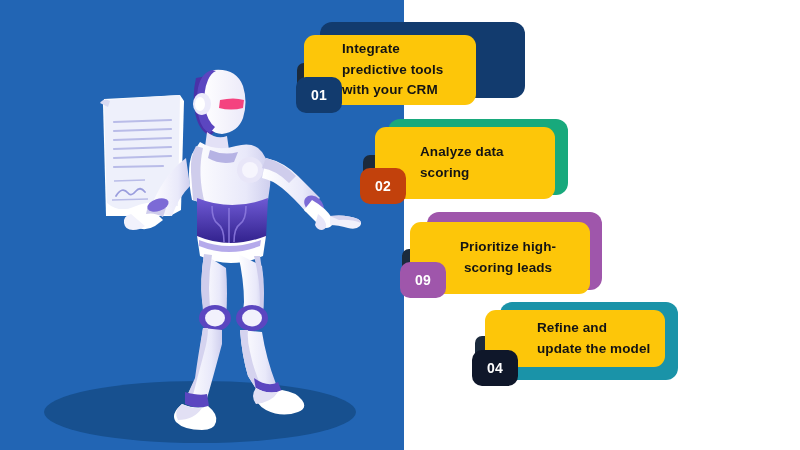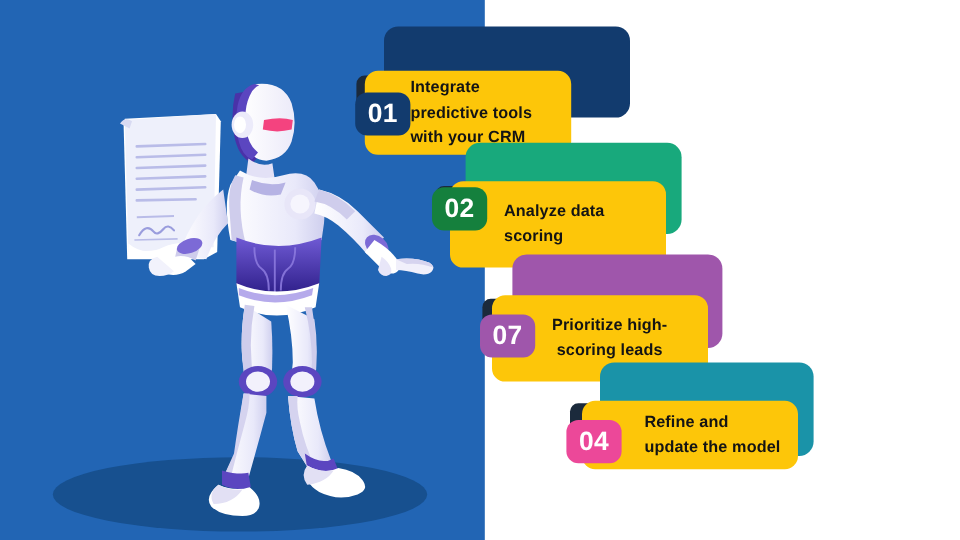--- a/index.html
+++ b/index.html
@@ -48,40 +48,39 @@
     width:26px; height:30px;
     background:#1b2a3c;
     border-radius:7px 0 0 7px;
   }
   .card-front {
     position:absolute;
     background:#fdc609;
     border-radius:11px;
     display:flex;
     align-items:center;
-    margin-top:24px;
   }
   .card-text {
     font-weight:bold;
     color:#141414;
     font-size:13.5px;
     line-height:1.52;
     letter-spacing:0.1px;
     white-space:pre-line;
   }
   .card-badge {
     position:absolute;
     width:46px; height:36px;
     border-radius:10px;
     display:flex;
     align-items:center;
     justify-content:center;
     color:#ffffff;
     font-weight:bold;
-    font-size:22px;
+    font-size:14px;
     letter-spacing:0.3px;
   }
 </style>
 </head>
 <body>
 
 <div id="stage">
 
   <div class="blue-panel">
     <div class="floor-ellipse"></div>
@@ -206,43 +205,43 @@
       </div>
     </div>
 
     <div class="card-group">
       <div class="card-back" style="left:388px; top:119px; width:180px; height:76px; background:#18a97c;"></div>
       <div class="card-tab" style="left:363px; top:155px;"></div>
       <div class="card-front" style="left:375px; top:127px; width:180px; height:72px; padding-left:45px;">
         <span class="card-text">Analyze  data
 scoring</span>
       </div>
-      <div class="card-badge" style="left:360px; top:156px; background:#15803d;">
+      <div class="card-badge" style="left:360px; top:168px; background:#c2410c;">
         <span>02</span>
       </div>
     </div>
 
     <div class="card-group">
       <div class="card-back" style="left:427px; top:212px; width:175px; height:78px; background:#9f56ab;"></div>
       <div class="card-tab" style="left:402px; top:249px;"></div>
       <div class="card-front" style="left:410px; top:222px; width:180px; height:72px; padding-left:50px;text-align:center;">
         <span class="card-text">Prioritize  high-
 scoring leads</span>
       </div>
       <div class="card-badge" style="left:400px; top:262px; background:#9f56ab;">
-        <span>07</span>
+        <span>09</span>
       </div>
     </div>
 
     <div class="card-group">
       <div class="card-back" style="left:500px; top:302px; width:178px; height:78px; background:#1a93a8;"></div>
       <div class="card-tab" style="left:475px; top:336px;"></div>
       <div class="card-front" style="left:485px; top:310px; width:180px; height:57px; padding-left:52px;">
         <span class="card-text">Refine and
 update the model</span>
       </div>
-      <div class="card-badge" style="left:472px; top:350px; background:#ec4899;">
+      <div class="card-badge" style="left:472px; top:350px; background:#0f172a;">
         <span>04</span>
       </div>
     </div>
 
   </div>
 </div>
 
 </body></html>

